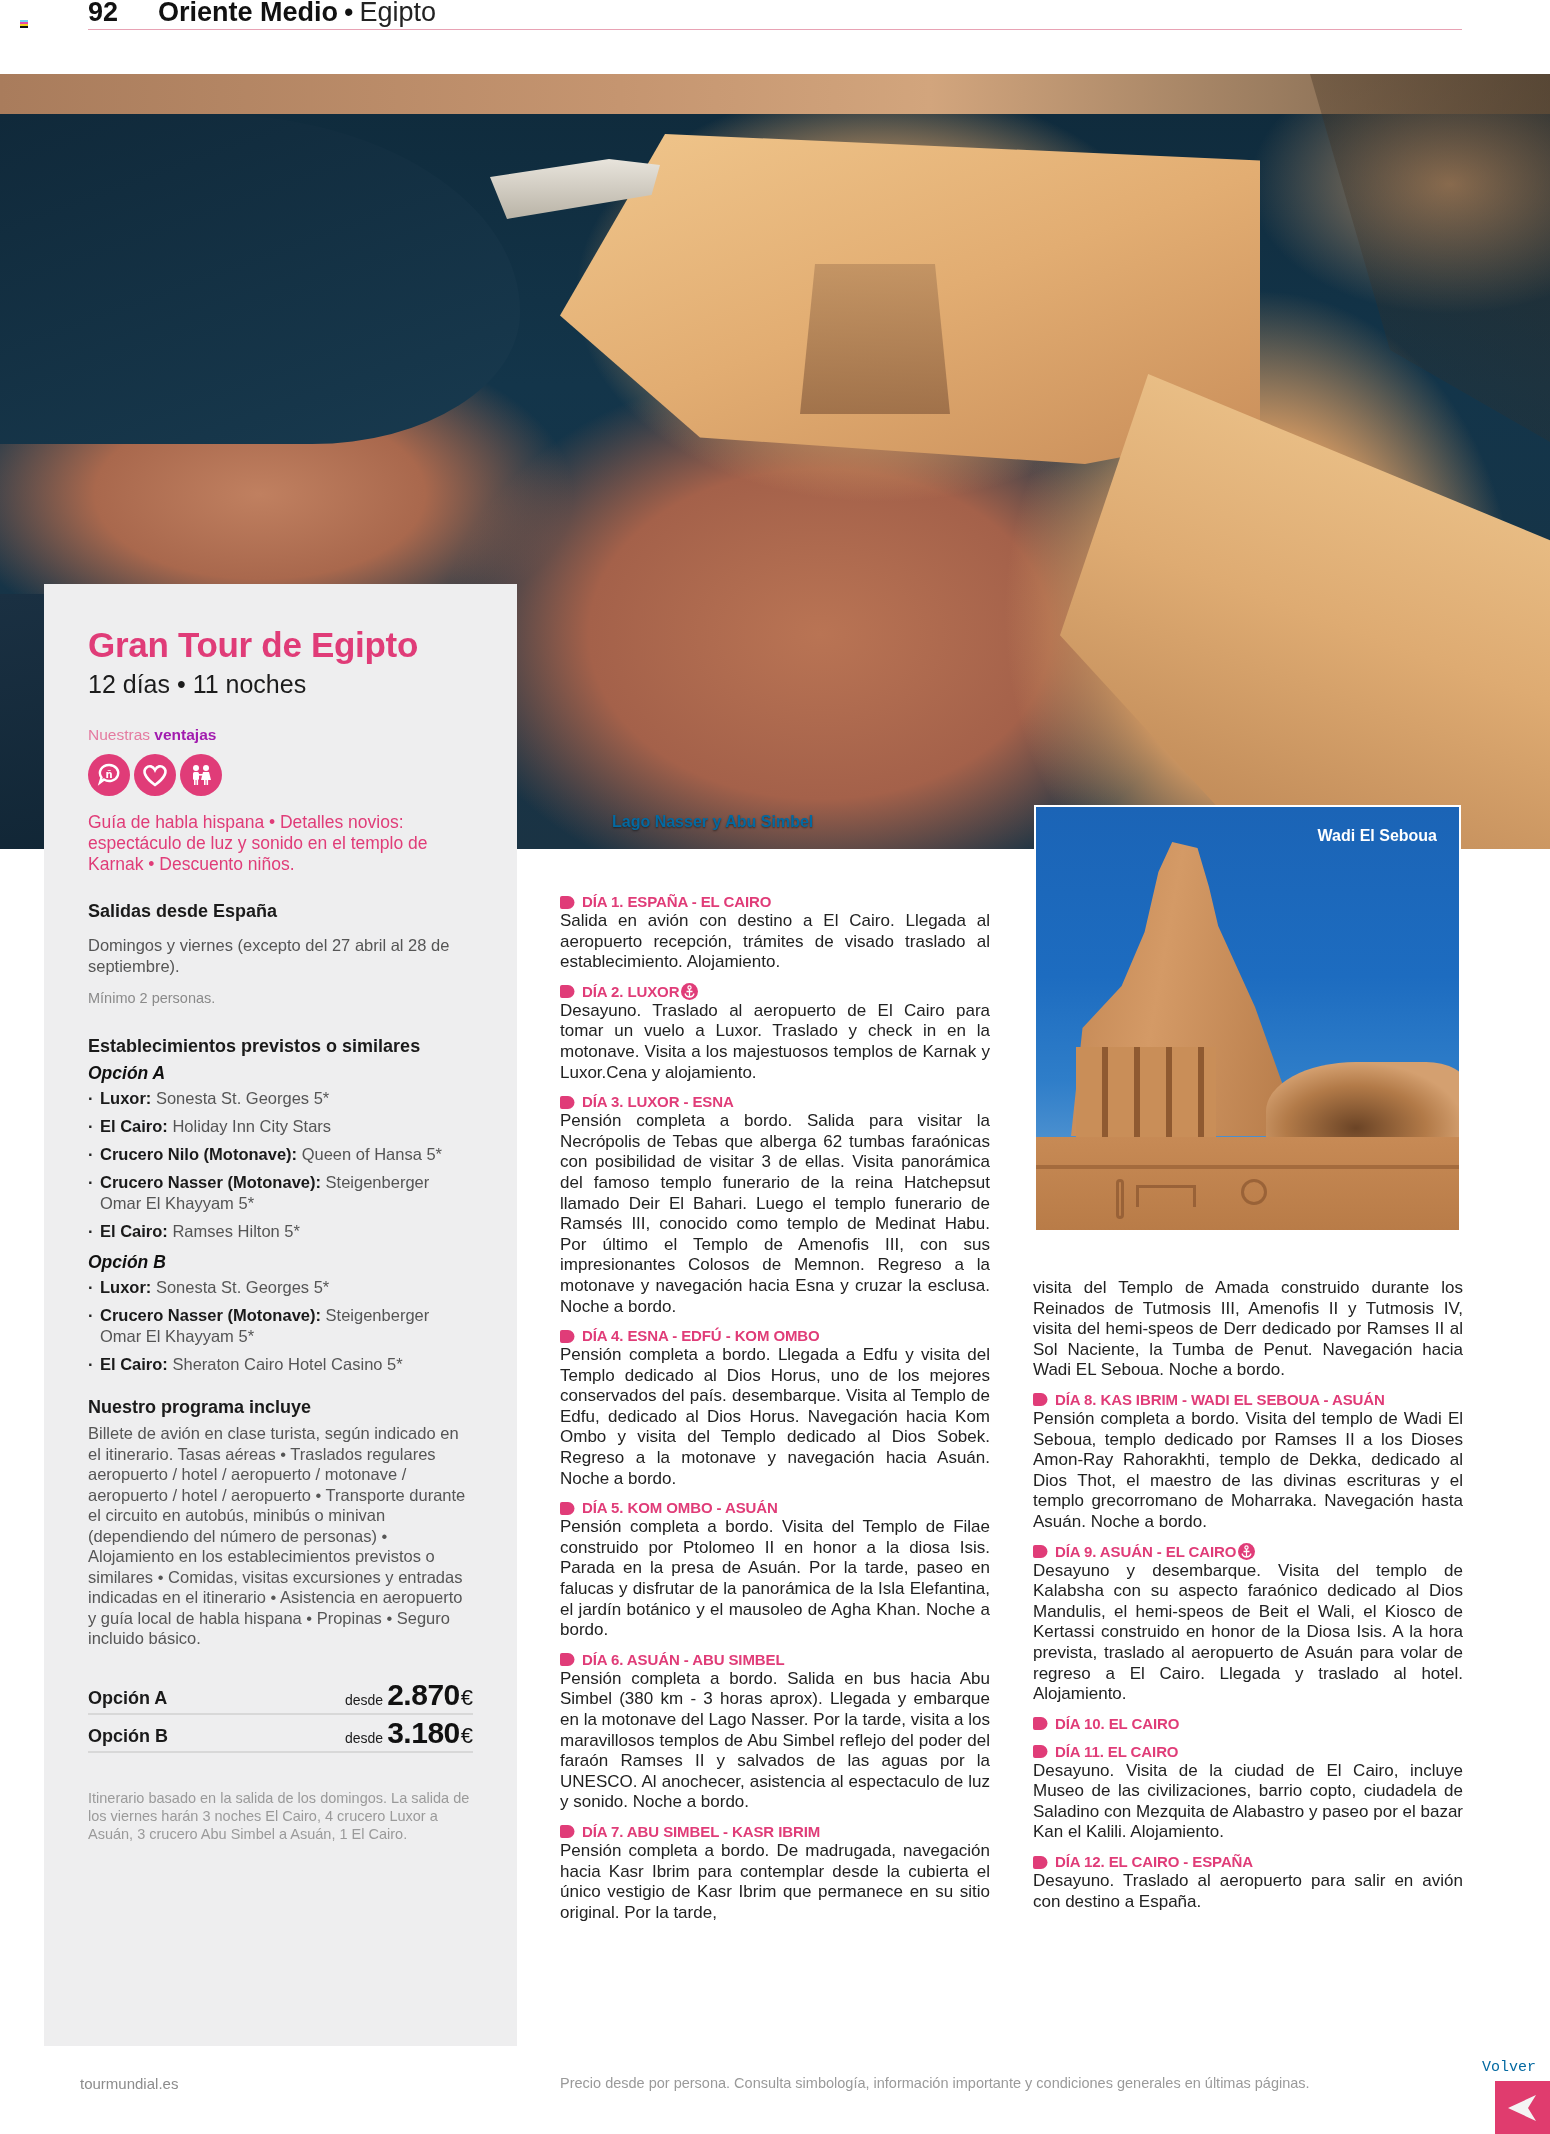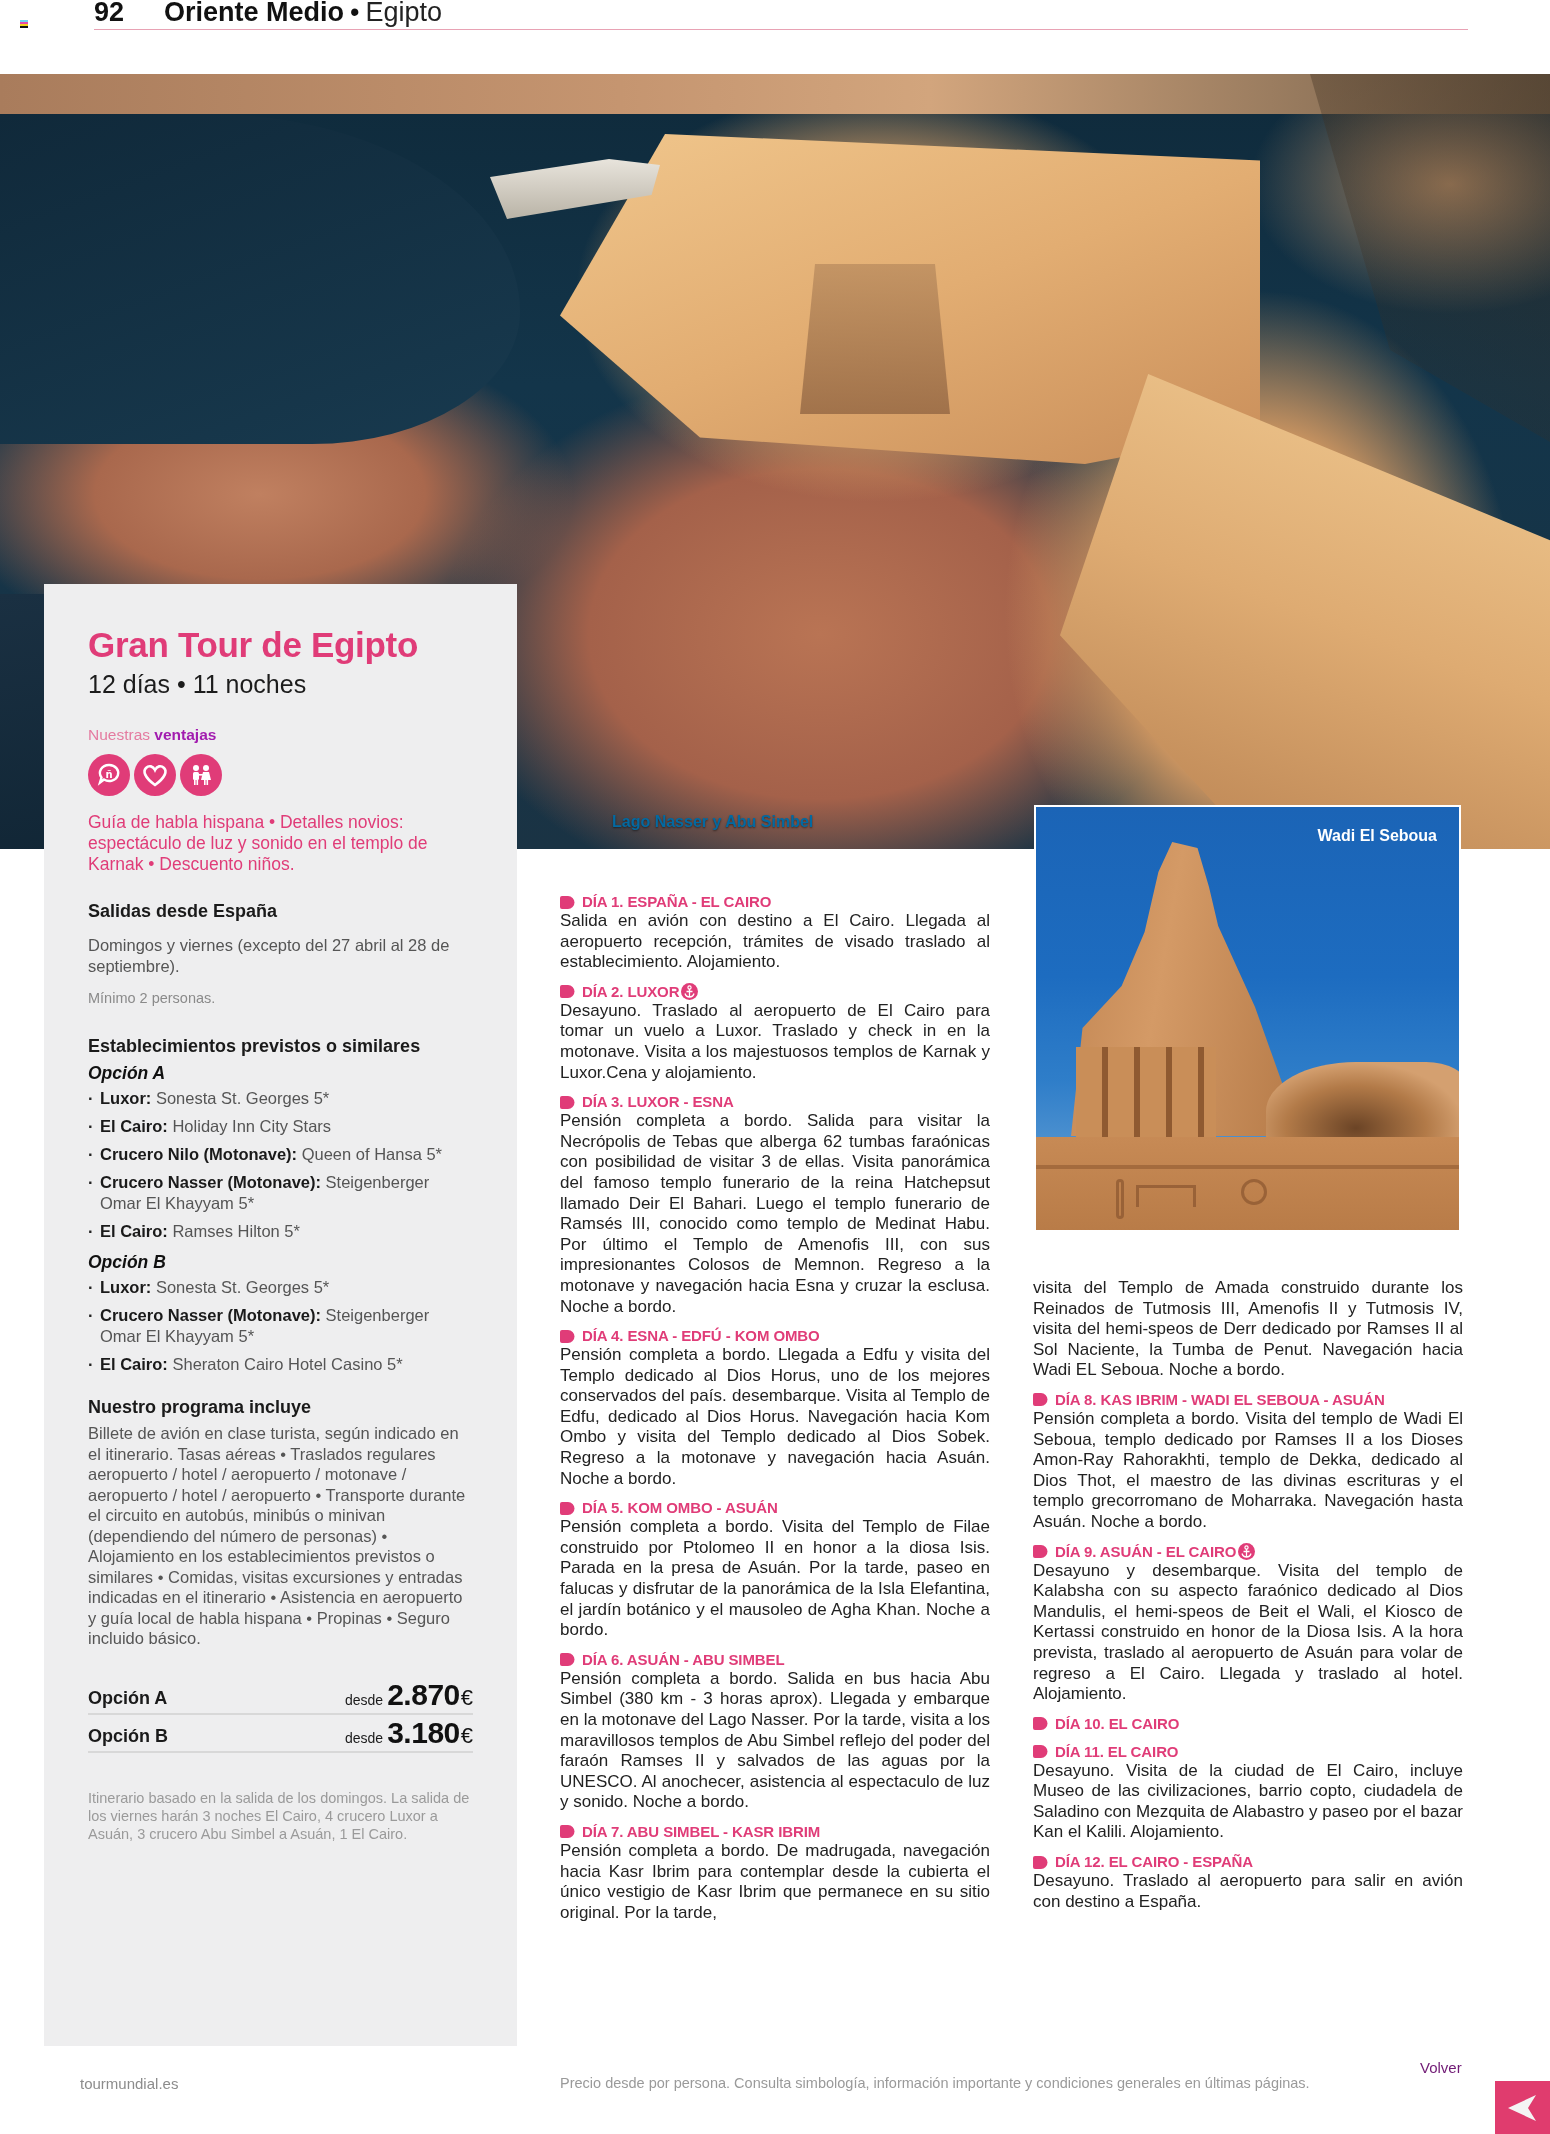--- a/index.html
+++ b/index.html
@@ -2,21 +2,21 @@
 <html><head>
 <meta charset="utf-8">
 <style>
   * { box-sizing: border-box; margin: 0; padding: 0; }
   html, body { width: 1550px; height: 2134px; background: #ffffff; overflow: hidden; }
   body { position: relative; font-family: "Liberation Sans", "DejaVu Sans", sans-serif; color: #2b2b2b; }
 
   
   .cmyk-mark { position: absolute; left: 20px; top: 20px; width: 8px; display: flex; flex-direction: column; }
   .cmyk-mark span { display: block; height: 2px; }
-  .page-header { position: absolute; left: 94px; top: 0; width: 1374px; height: 30px; border-bottom: 1.5px solid #e8a2b4; display: flex; align-items: flex-end; padding-bottom: 1px; }
+  .page-header { position: absolute; left: 88px; top: 0; width: 1374px; height: 30px; border-bottom: 1.5px solid #e8a2b4; display: flex; align-items: flex-end; padding-bottom: 1px; }
   .page-number { font-size: 27px; font-weight: bold; color: #111; width: 70px; }
   .section-title { font-size: 27px; font-weight: bold; color: #111; }
   .section-sep { font-size: 27px; color: #111; margin: 0 6px; }
   .section-sub { font-size: 27px; color: #222; }
 
   
   .hero { position: absolute; left: 0; top: 74px; width: 1550px; height: 775px; overflow: hidden;
     background:
       radial-gradient(ellipse 380px 260px at 880px 220px, #e8b87a 0%, #d9a066 40%, rgba(200,130,80,0) 80%),
       radial-gradient(ellipse 300px 380px at 1260px 540px, #e7b57a 0%, #d59a62 45%, rgba(190,120,70,0) 85%),
@@ -79,21 +79,21 @@
   .statue-fingers { position: absolute; left: 40px; top: 240px; width: 140px; height: 100px; background: repeating-linear-gradient(90deg, #c98e58 0 26px, #8f5a31 26px 32px); }
   .rock-right { position: absolute; left: 230px; top: 255px; width: 200px; height: 110px; background: radial-gradient(ellipse at 45% 60%, #6b4426 0%, #b27a48 45%, #d4a070 70%); border-radius: 45% 20% 0 0; }
   .relief-base { position: absolute; left: 0; top: 330px; width: 427px; height: 97px; background: linear-gradient(180deg, #c78a55, #b87b47); }
   .relief-line { position: absolute; left: 0; top: 358px; width: 427px; height: 4px; background: #8f5a31; opacity: 0.6; }
   .glyph { position: absolute; border: 3px solid #8a552f; opacity: 0.7; }
   .photo-caption { position: absolute; right: 22px; top: 20px; font-size: 16px; font-weight: bold; color: #ffffff; }
 
   
   .footer-site { position: absolute; left: 80px; top: 2075px; font-size: 15px; color: #8c8c8c; }
   .footer-note { position: absolute; left: 560px; top: 2075px; font-size: 14.5px; color: #9a9a9a; }
-  .back-label { position: absolute; left: 1420px; top: 2059px; font-size: 15px; color: #701a75; }
+  .back-label { position: absolute; left: 1482px; top: 2059px; font-size: 15px; color: #0369a1; font-family: Liberation Mono, monospace; }
   .back-button { position: absolute; left: 1495px; top: 2081px; width: 55px; height: 53px; background: #e03c6e; display: flex; align-items: center; justify-content: center; cursor: pointer; }
 </style>
 </head>
 <body>
 
 <div class="cmyk-mark">
   <span style="background:#6fd4f0"></span>
     <span style="background:#e54aa8"></span>
     <span style="background:#f3d21b"></span>
     <span style="background:#111"></span>

